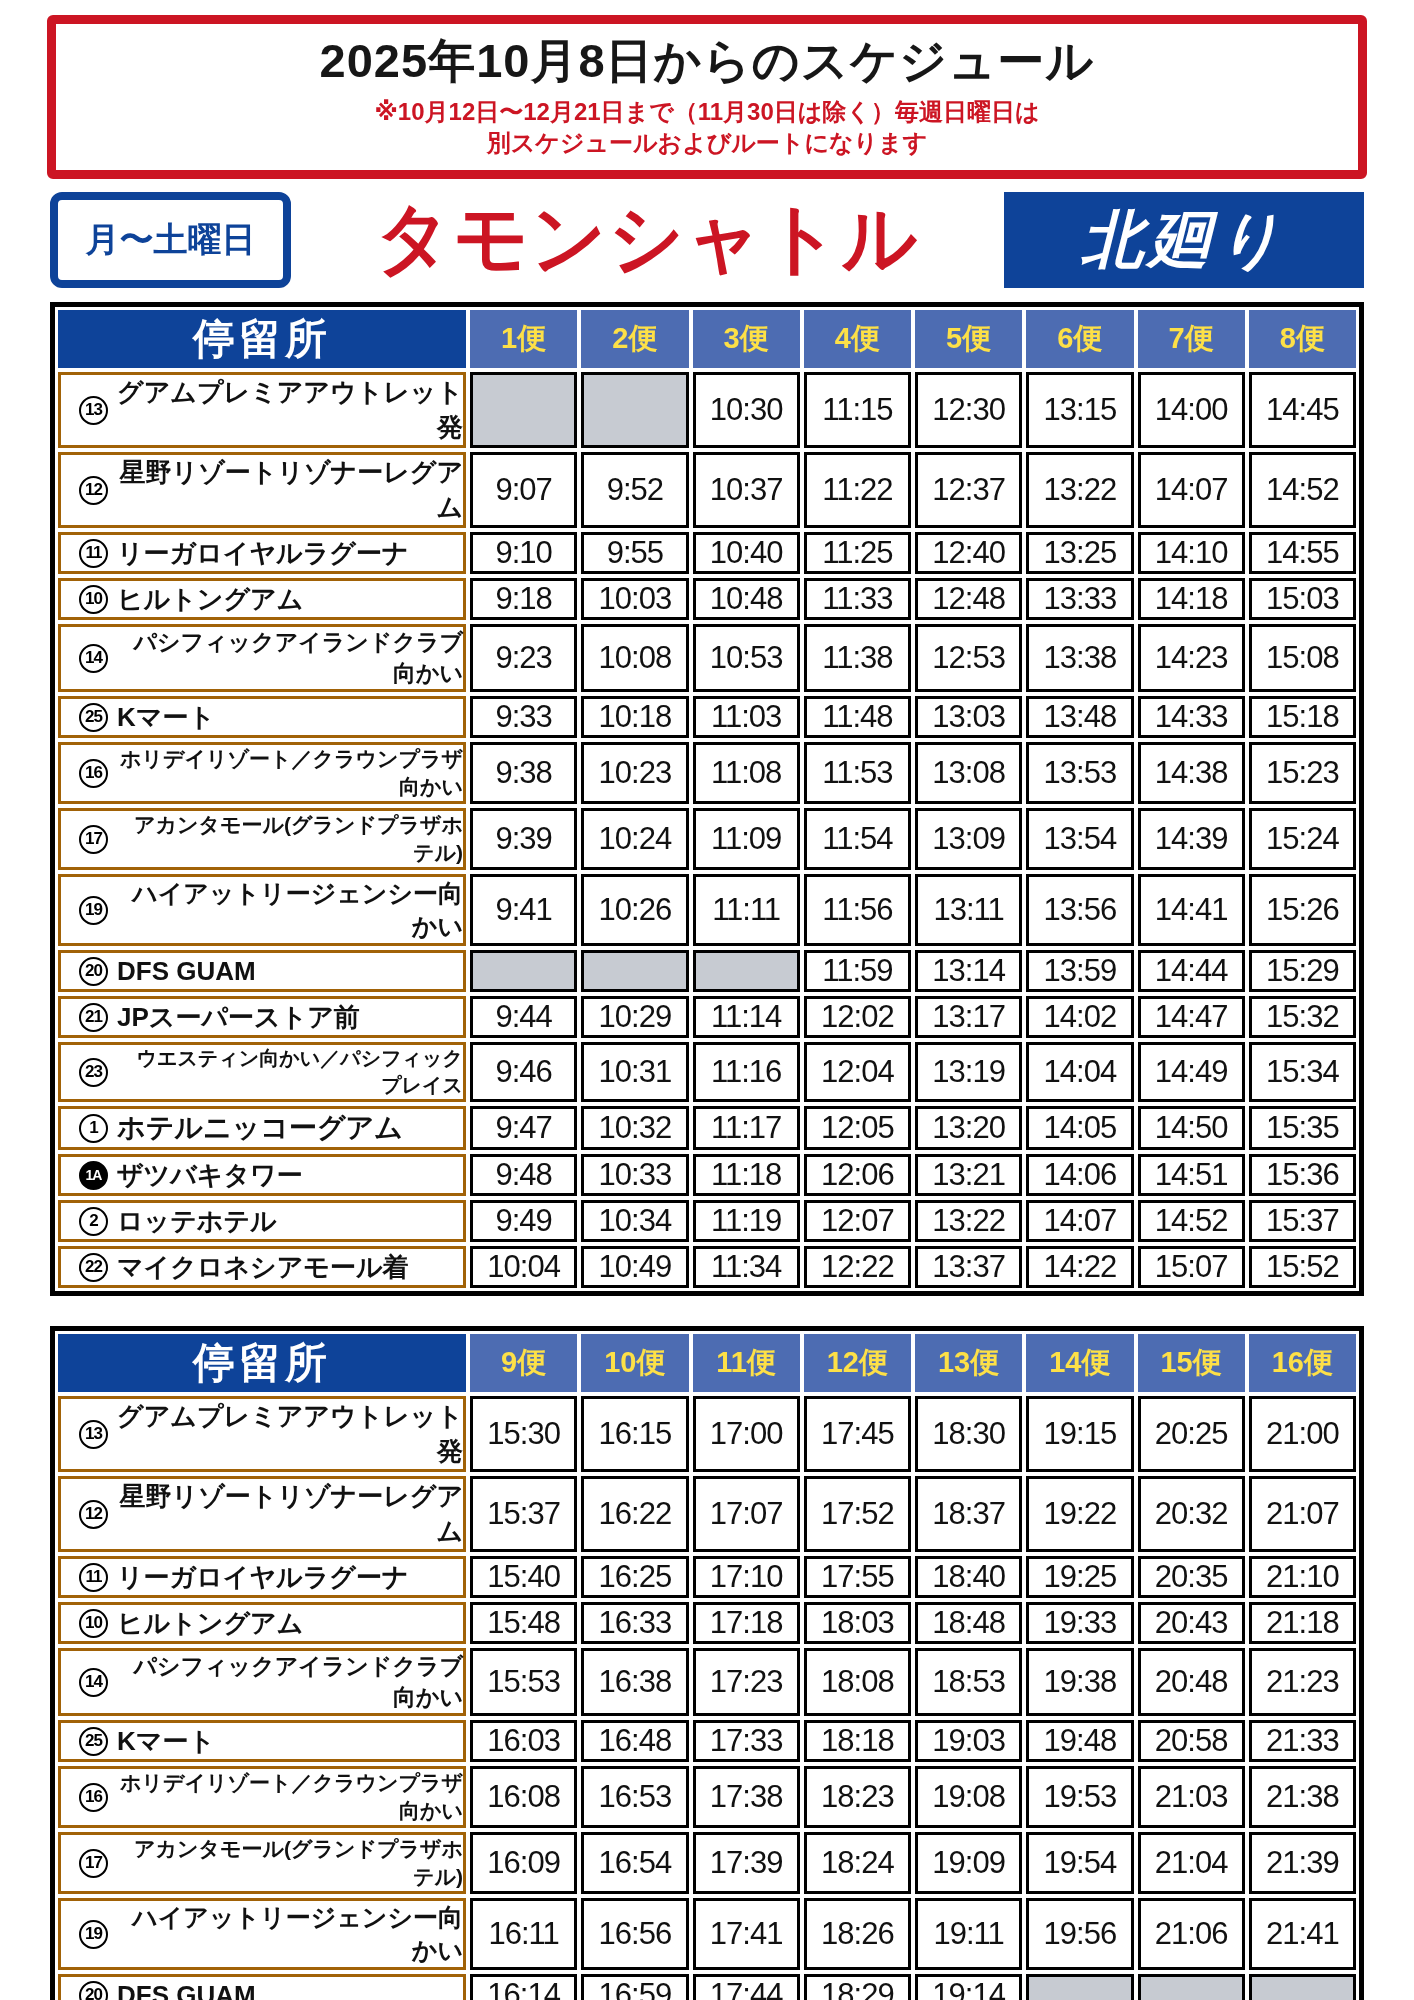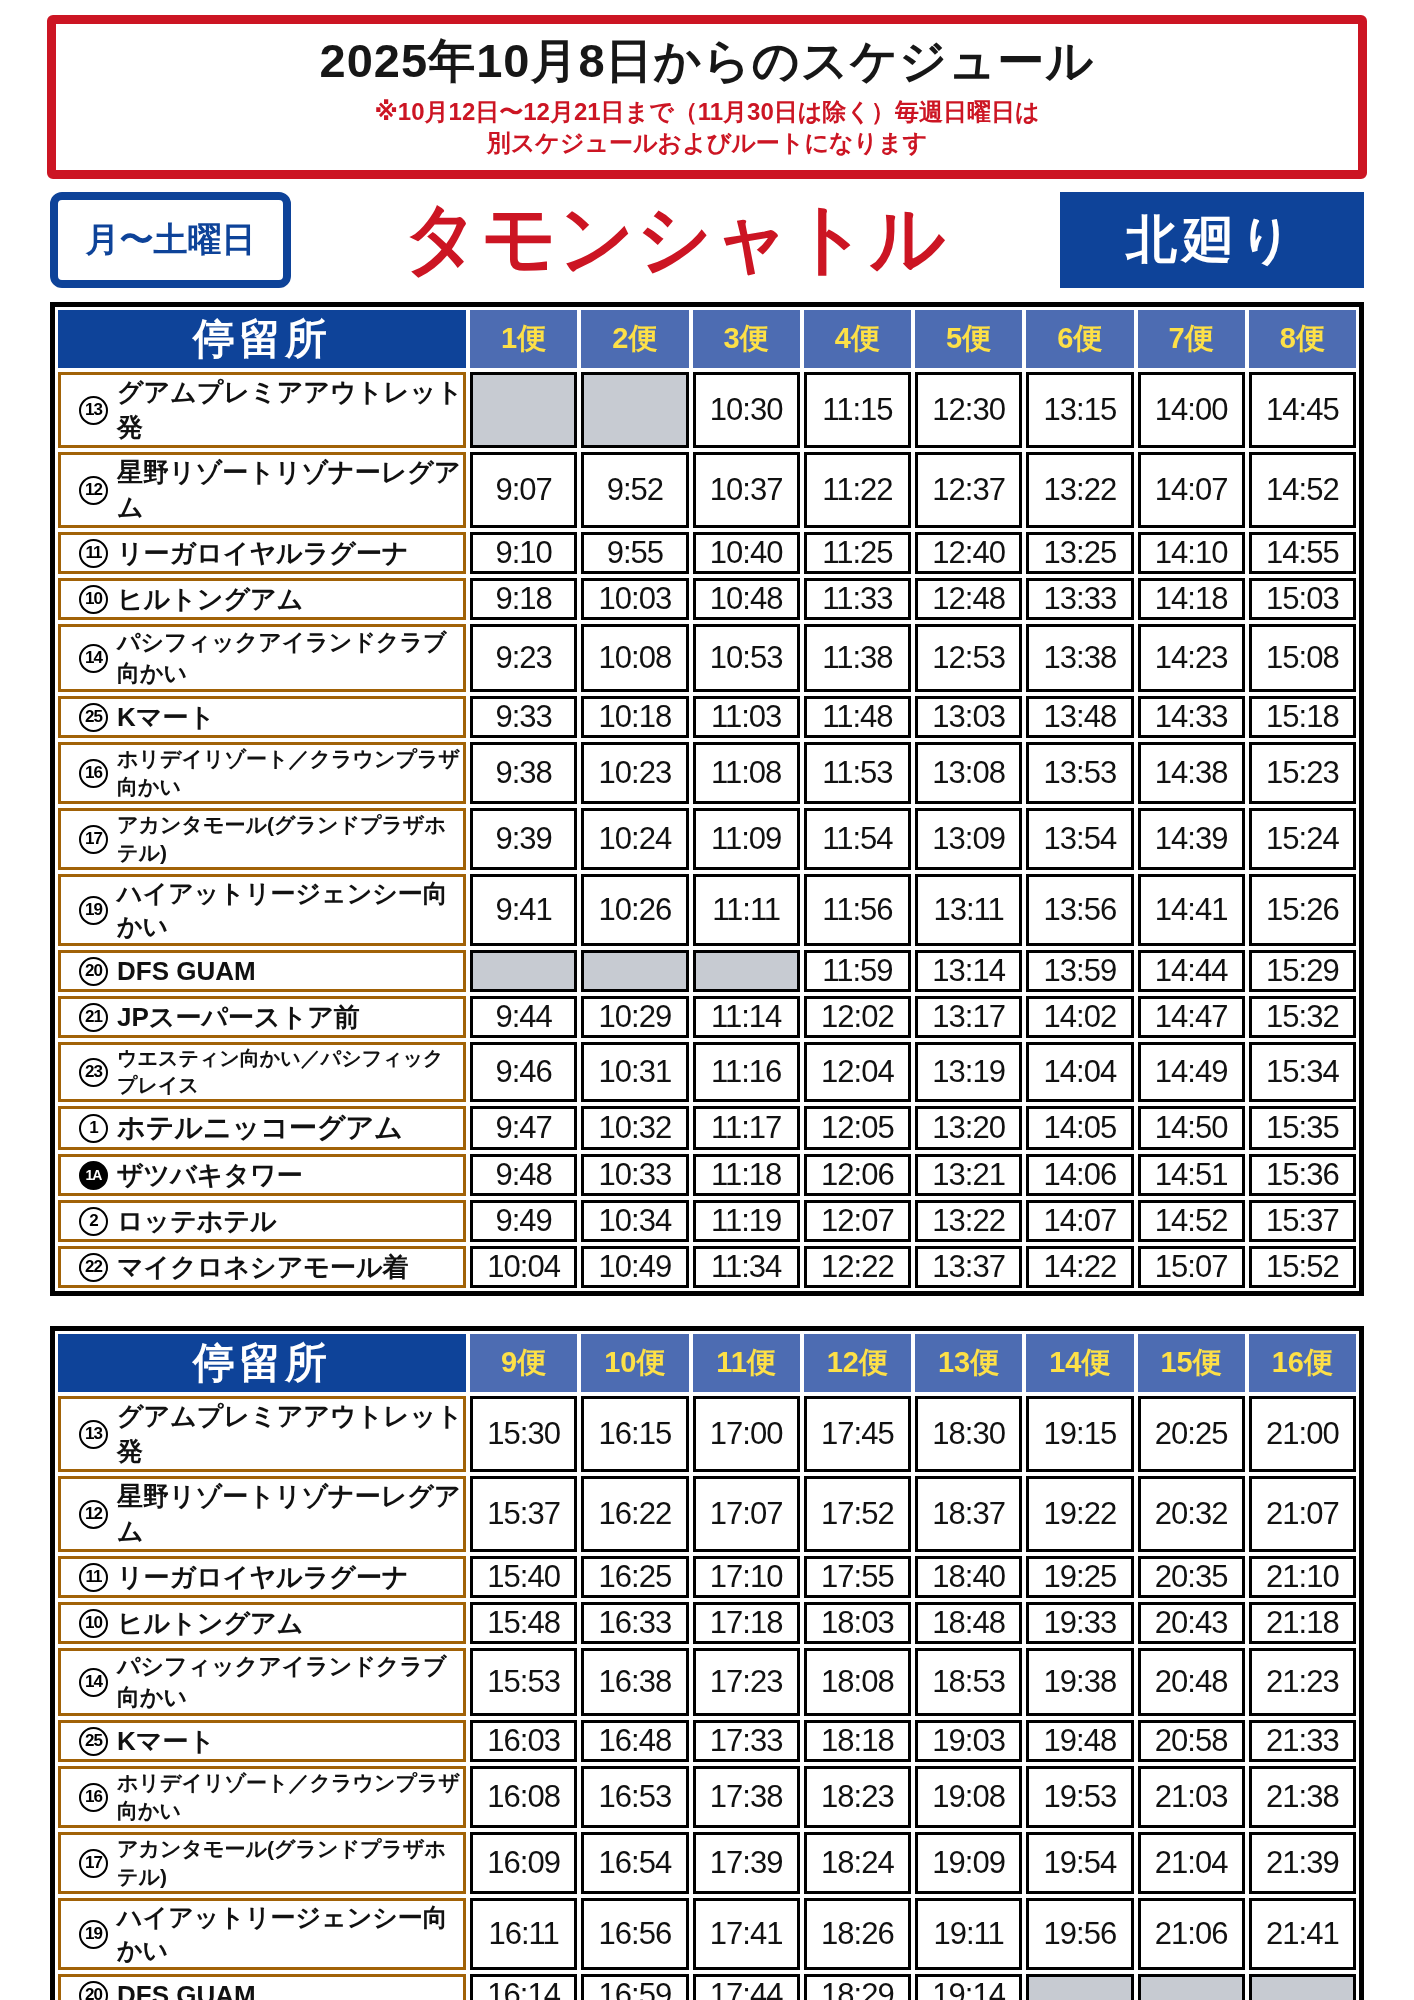--- a/index.html
+++ b/index.html
@@ -26,30 +26,30 @@
     width:241px; border:8px solid var(--blue-dark); border-radius:12px; background:#fff;
     color:var(--blue-dark); font-weight:800; font-size:34px;
     display:flex; align-items:center; justify-content:center; flex:0 0 auto;
   }
   .shuttle-title{
     flex:1 1 auto; display:flex; align-items:center; justify-content:center;
     color:var(--red); font-weight:800; font-size:74px; letter-spacing:2px;
     transform:scaleY(1.05);
   }
   .direction-box{
-    flex:0 0 auto; width:304px; background:var(--blue-dark); color:#fff;
+    flex:0 0 auto; width:360px; background:var(--blue-dark); color:#fff;
     display:flex; align-items:center; justify-content:center;
-    font-size:51px; font-weight:700; letter-spacing:6px;
+    font-size:62px; font-weight:700; letter-spacing:6px;font-style:italic;
   }
 
   
   .timetable{
     margin:0 50px 30px 50px; border:5px solid #000; background:#fff;
     display:grid; grid-template-columns:408px repeat(8,1fr);
-    gap:4px; padding:3px;
+    gap:4px; padding:3px;text-align:right;
   }
   .cell{ display:flex; align-items:center; justify-content:center; background:#fff; }
   .head-stop{
     background:var(--blue-dark); color:#fff; font-size:42px; font-weight:700;
     min-height:58px; letter-spacing:4px;
   }
   .head-time{
     background:var(--blue-mid); color:#fde047; font-size:29px; font-weight:700;
     min-height:58px;
   }

